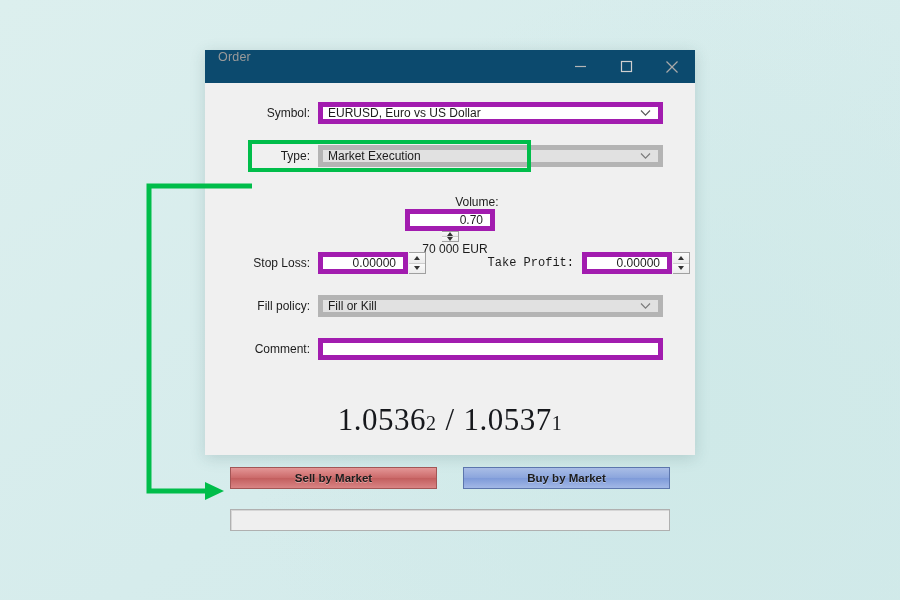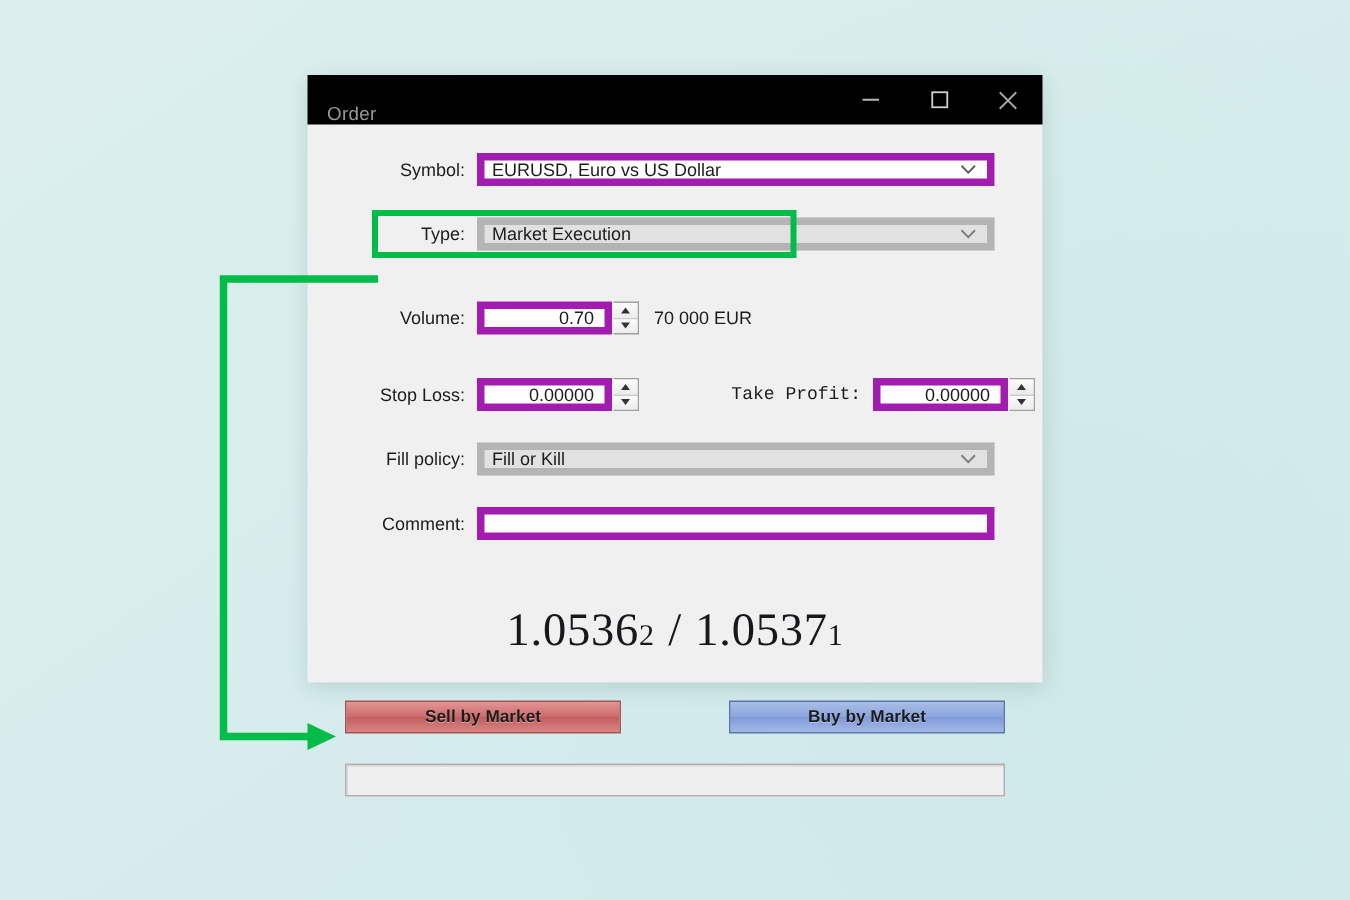--- a/index.html
+++ b/index.html
@@ -28,23 +28,23 @@
     left: 205px;
     top: 50px;
     width: 490px;
     height: 405px;
     background: #f0f0f0;
     box-shadow: 0 3px 14px rgba(40,80,80,0.18);
   }
 
   #titlebar {
     height: 33px;
-    background: #000000;
-    display: flex;
-    align-items: flex-end;
+    background: #0c4a6e;
+    display: flex;
+    align-items: flex-start;
     position: relative;
   }
   #title-text {
     margin-left: 13px;
     font-size: 12.5px;
     color: #9a9a9a;
     letter-spacing: .2px;
   }
   .win-btns {
     position: absolute;
@@ -161,21 +161,21 @@
   #quote .sep { margin: 0 9px; }
 
   
   #actions {
     display: flex;
     justify-content: space-between;
     padding: 0 25px;
     margin-top: 29px;
   }
   .mbtn {
-    width: 184px;
+    width: 207px;
     height: 22px;
     border: 1px solid #8a8a8a;
     font-size: 11.5px;
     font-weight: bold;
     color: #1c1c1c;
     display: flex;
     align-items: center;
     justify-content: center;
     text-shadow: 0 1px 0 rgba(255,255,255,.35);
   }
@@ -261,21 +261,21 @@
       <div class="row">
         <div class="lbl">Type:</div>
         <div class="ctl combo disabled">
           <span>Market Execution</span>
           <svg class="chev" viewBox="0 0 11 7">
             <polyline points="1,1 5.5,5.6 10,1" fill="none" stroke="#7b7b7b" stroke-width="1.2"></polyline>
           </svg>
         </div>
       </div>
 
-      <div class="row" style="margin-top:22px;">
+      <div class="row" style="margin-top:22px;flex-direction:column;">
         <div class="lbl">Volume:</div>
         <div class="ctl num" style="width:90px;">
           <span>0.70</span>
         </div>
         <div class="spin">
           <div class="half">
               <i class="tri up"></i>
             </div>
           <div class="half">
               <i class="tri dn"></i>

